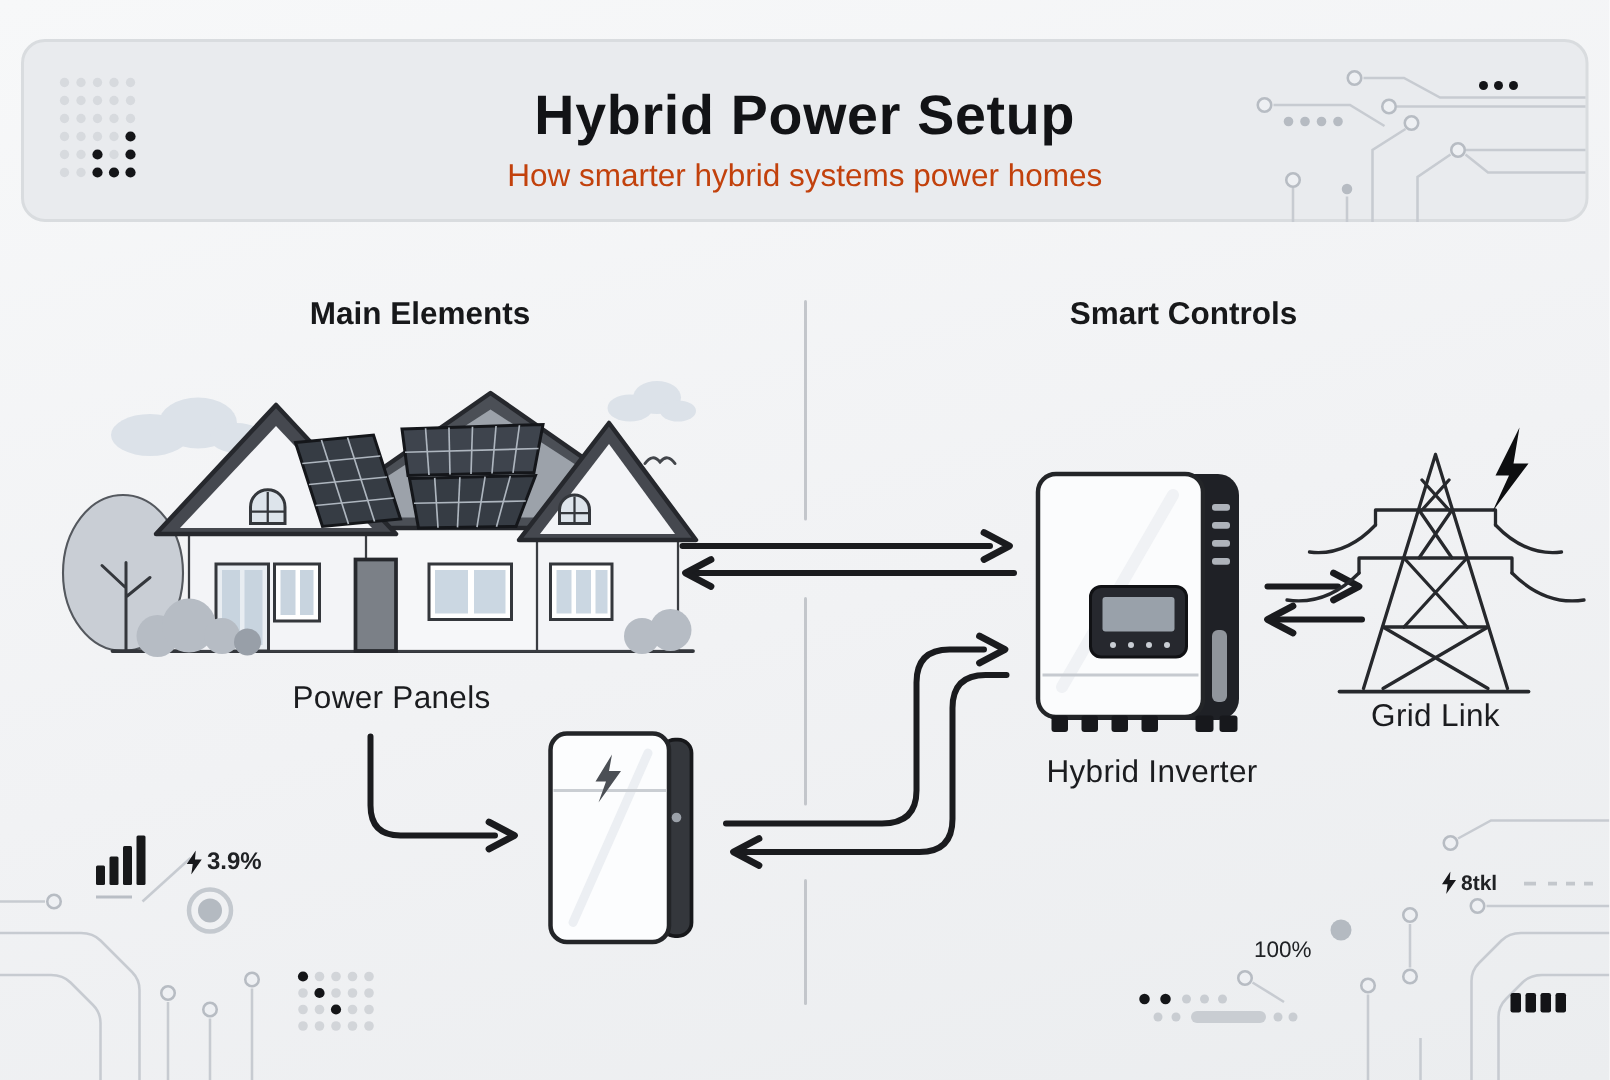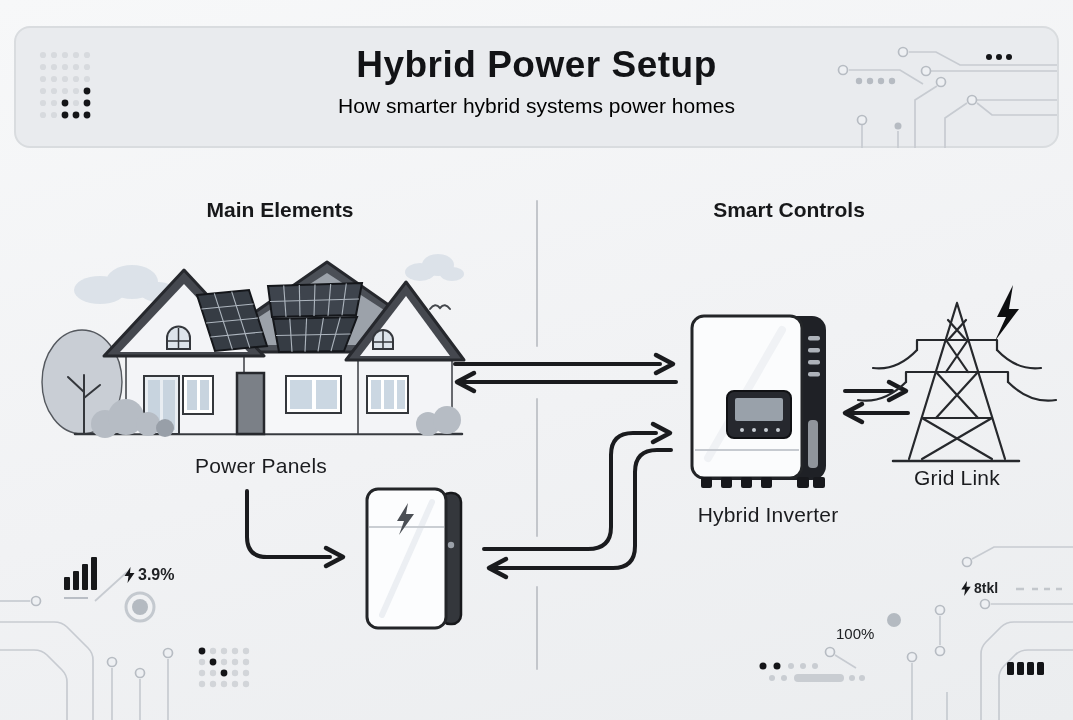--- a/index.html
+++ b/index.html
@@ -6,22 +6,22 @@
   .stage{
     position:relative;width:1073px;height:720px;overflow:hidden;
     background:linear-gradient(165deg,#f7f8f9 0%,#f1f2f4 55%,#ebedef 100%);
     font-family:"Liberation Sans",sans-serif;color:#17181b;
   }
   .banner{
     position:absolute;left:14px;top:26px;width:1045px;height:122px;
     background:#e9ebee;border:2px solid #d9dcdf;border-radius:16px;
     box-sizing:border-box;z-index:1;text-align:center;
   }
-  .banner .title{margin-top:16px;font-size:37px;font-weight:800;letter-spacing:.5px;color:#121316;}
-  .banner .subtitle{margin-top:8px;font-size:21px;font-weight:400;color:#000000;}
+  .banner .title{margin-top:28px;font-size:37px;font-weight:800;letter-spacing:.5px;color:#121316;}
+  .banner .subtitle{margin-top:8px;font-size:21px;font-weight:400;color:#c2410c;}
   svg.scene{position:absolute;left:0;top:0;z-index:2;}
   .section-heading{
     position:absolute;transform:translateX(-50%);z-index:3;
     font-size:21px;font-weight:800;color:#17181a;white-space:nowrap;
   }
   .node-label{
     position:absolute;transform:translateX(-50%);z-index:3;
     font-size:21px;font-weight:500;color:#1b1c1f;white-space:nowrap;letter-spacing:.2px;
   }
   .stat{position:absolute;z-index:3;display:flex;align-items:center;gap:3px;white-space:nowrap;color:#202225;}

